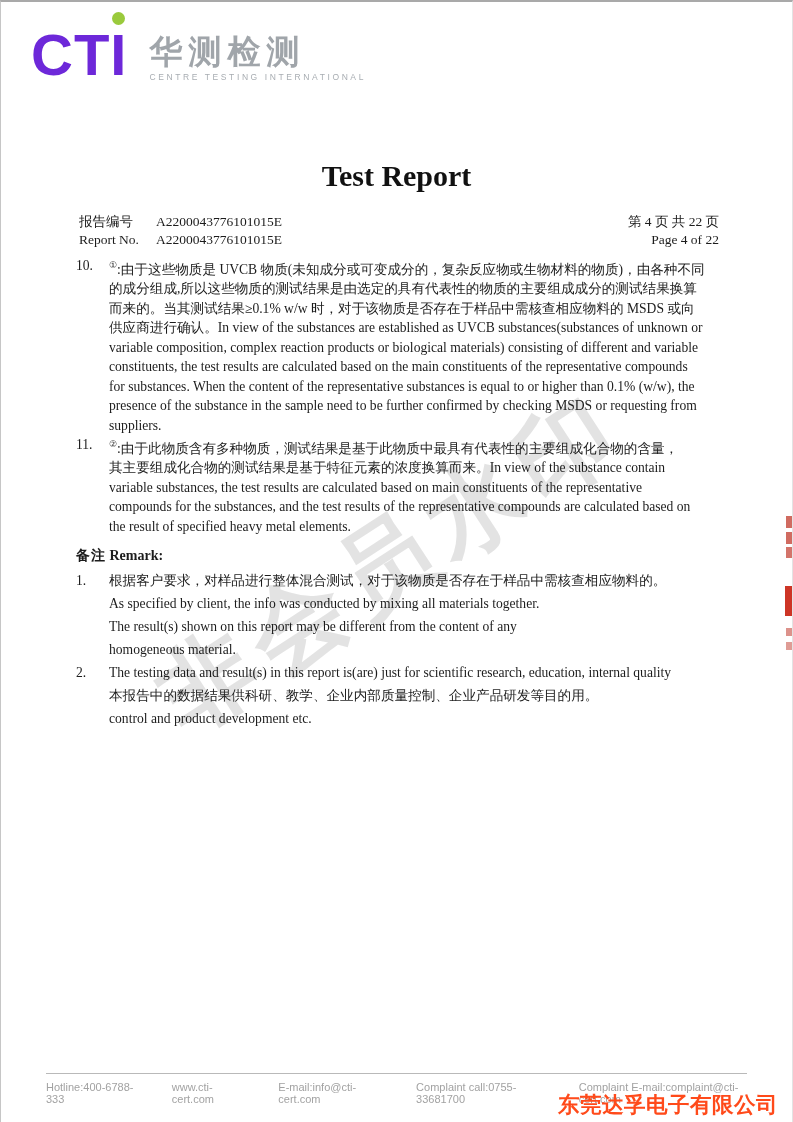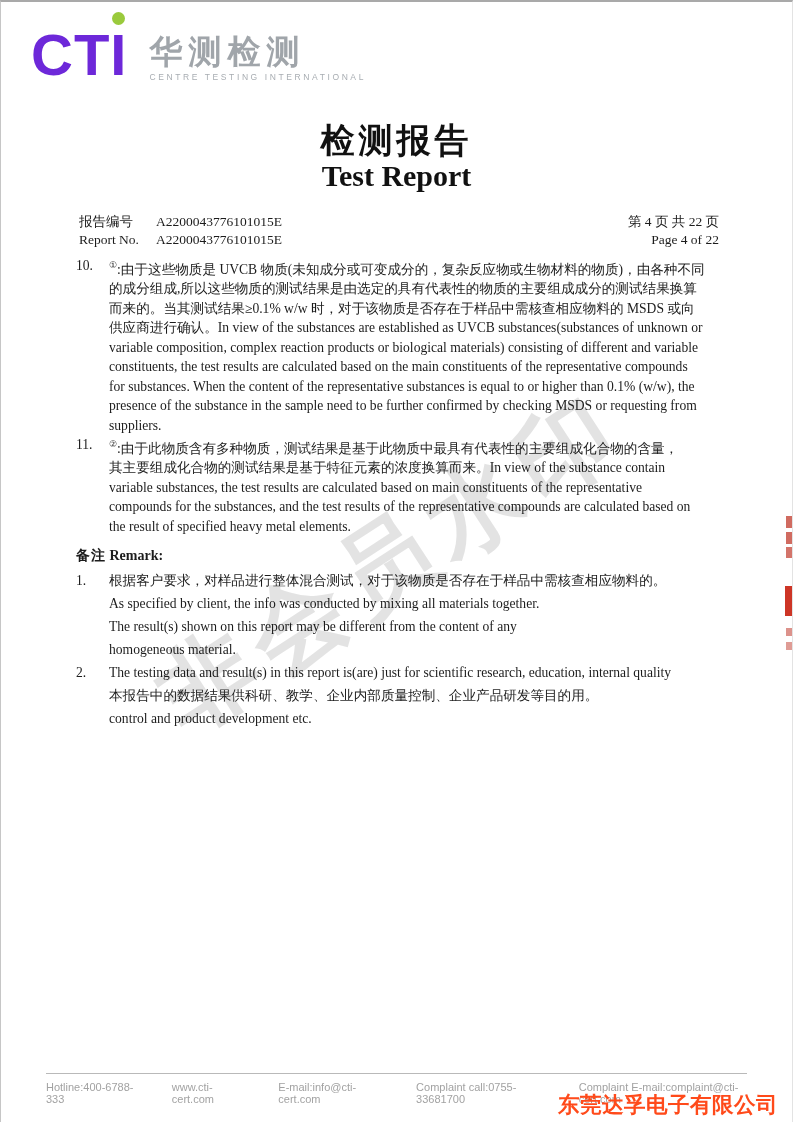--- a/index.html
+++ b/index.html
@@ -81,21 +81,20 @@
     <div class="logo-cti">
       <span>CTI</span>
       <span class="logo-dot"></span>
     </div>
     <div class="logo-right">
       <div class="logo-cn">华测检测</div>
       <div class="logo-sub">CENTRE TESTING INTERNATIONAL</div>
     </div>
   </div>
 
-  <div class="title-zh">检测报告</div>
   <div class="title-en">Test Report</div>
 
   <div class="meta">
     <div class="meta-row">
       <span class="meta-label">报告编号</span>
       <span class="meta-val">A2200043776101015E</span>
       <span class="meta-page">第 4 页 共 22 页</span>
     </div>
     <div class="meta-row">
       <span class="meta-label">Report No.</span>

